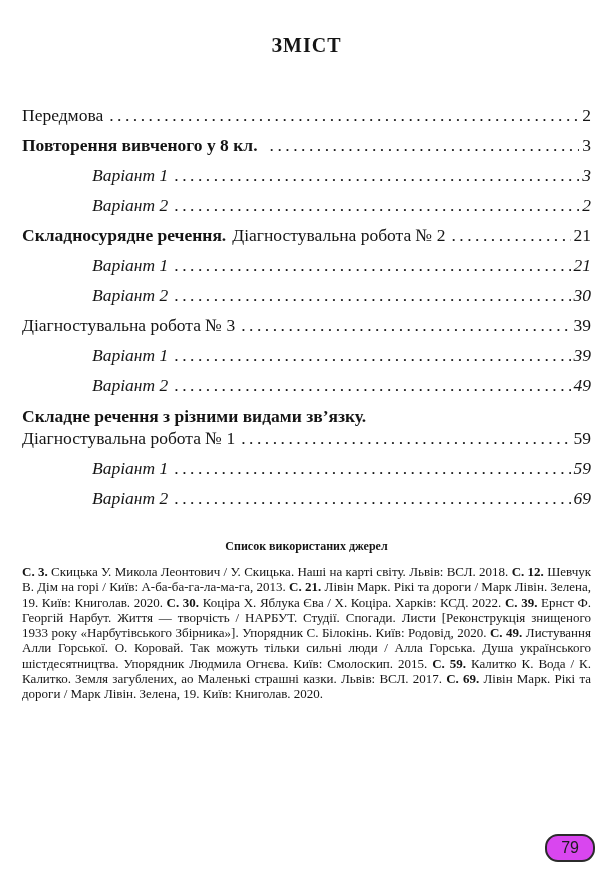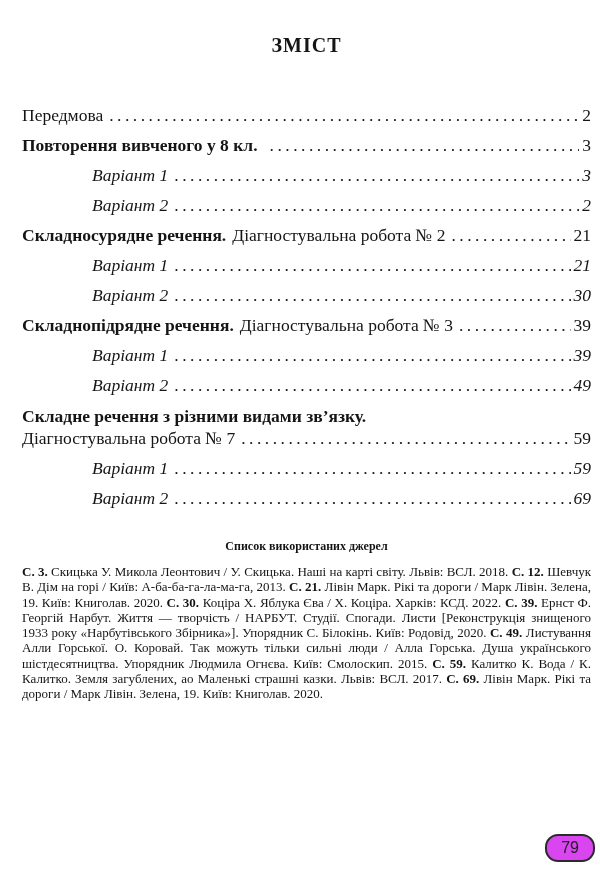--- a/index.html
+++ b/index.html
@@ -126,42 +126,41 @@
       <span class="toc-page">21</span>
     </div>
 
     <div class="toc-row variant">
       <span>Варіант 2</span>
       <span class="leader"></span>
       <span class="toc-page">30</span>
     </div>
 
     <div class="toc-row sect">
-      <span class="toc-bold">Складнопідрядне речення.</span>
       <span>Діагностувальна робота № 3</span>
       <span class="leader"></span>
       <span class="toc-page">39</span>
     </div>
 
     <div class="toc-row variant">
       <span>Варіант 1</span>
       <span class="leader"></span>
       <span class="toc-page">39</span>
     </div>
 
     <div class="toc-row variant">
       <span>Варіант 2</span>
       <span class="leader"></span>
       <span class="toc-page">49</span>
     </div>
 
     <div class="toc-block">
       <div class="toc-block-line">Складне речення з різними видами зв’язку.</div>
       <div class="toc-row">
-        <span>Діагностувальна робота № 7</span>
+        <span>Діагностувальна робота № 1</span>
         <span class="leader"></span>
         <span class="toc-page">59</span>
       </div>
     </div>
 
     <div class="toc-row variant">
       <span>Варіант 1</span>
       <span class="leader"></span>
       <span class="toc-page">59</span>
     </div>

